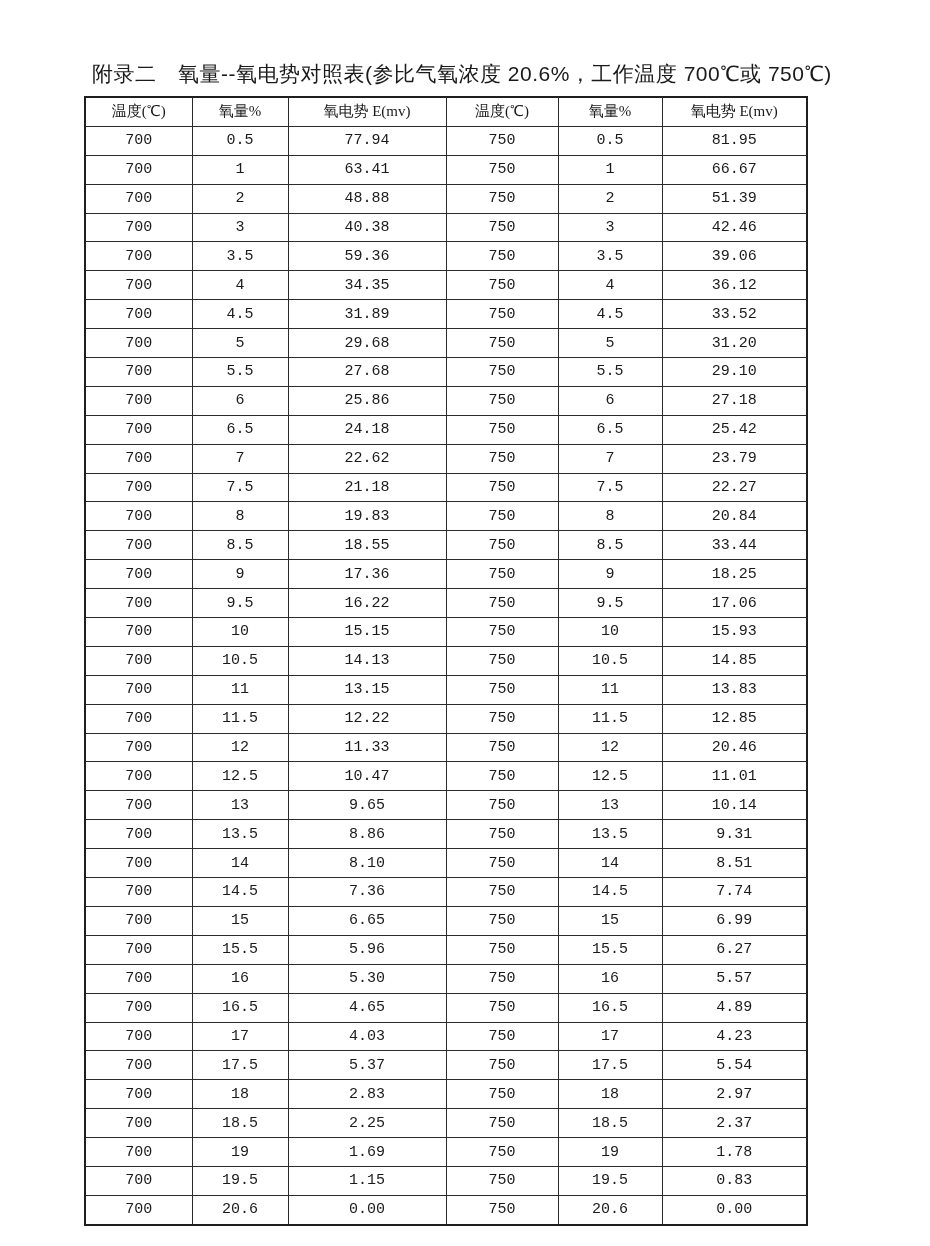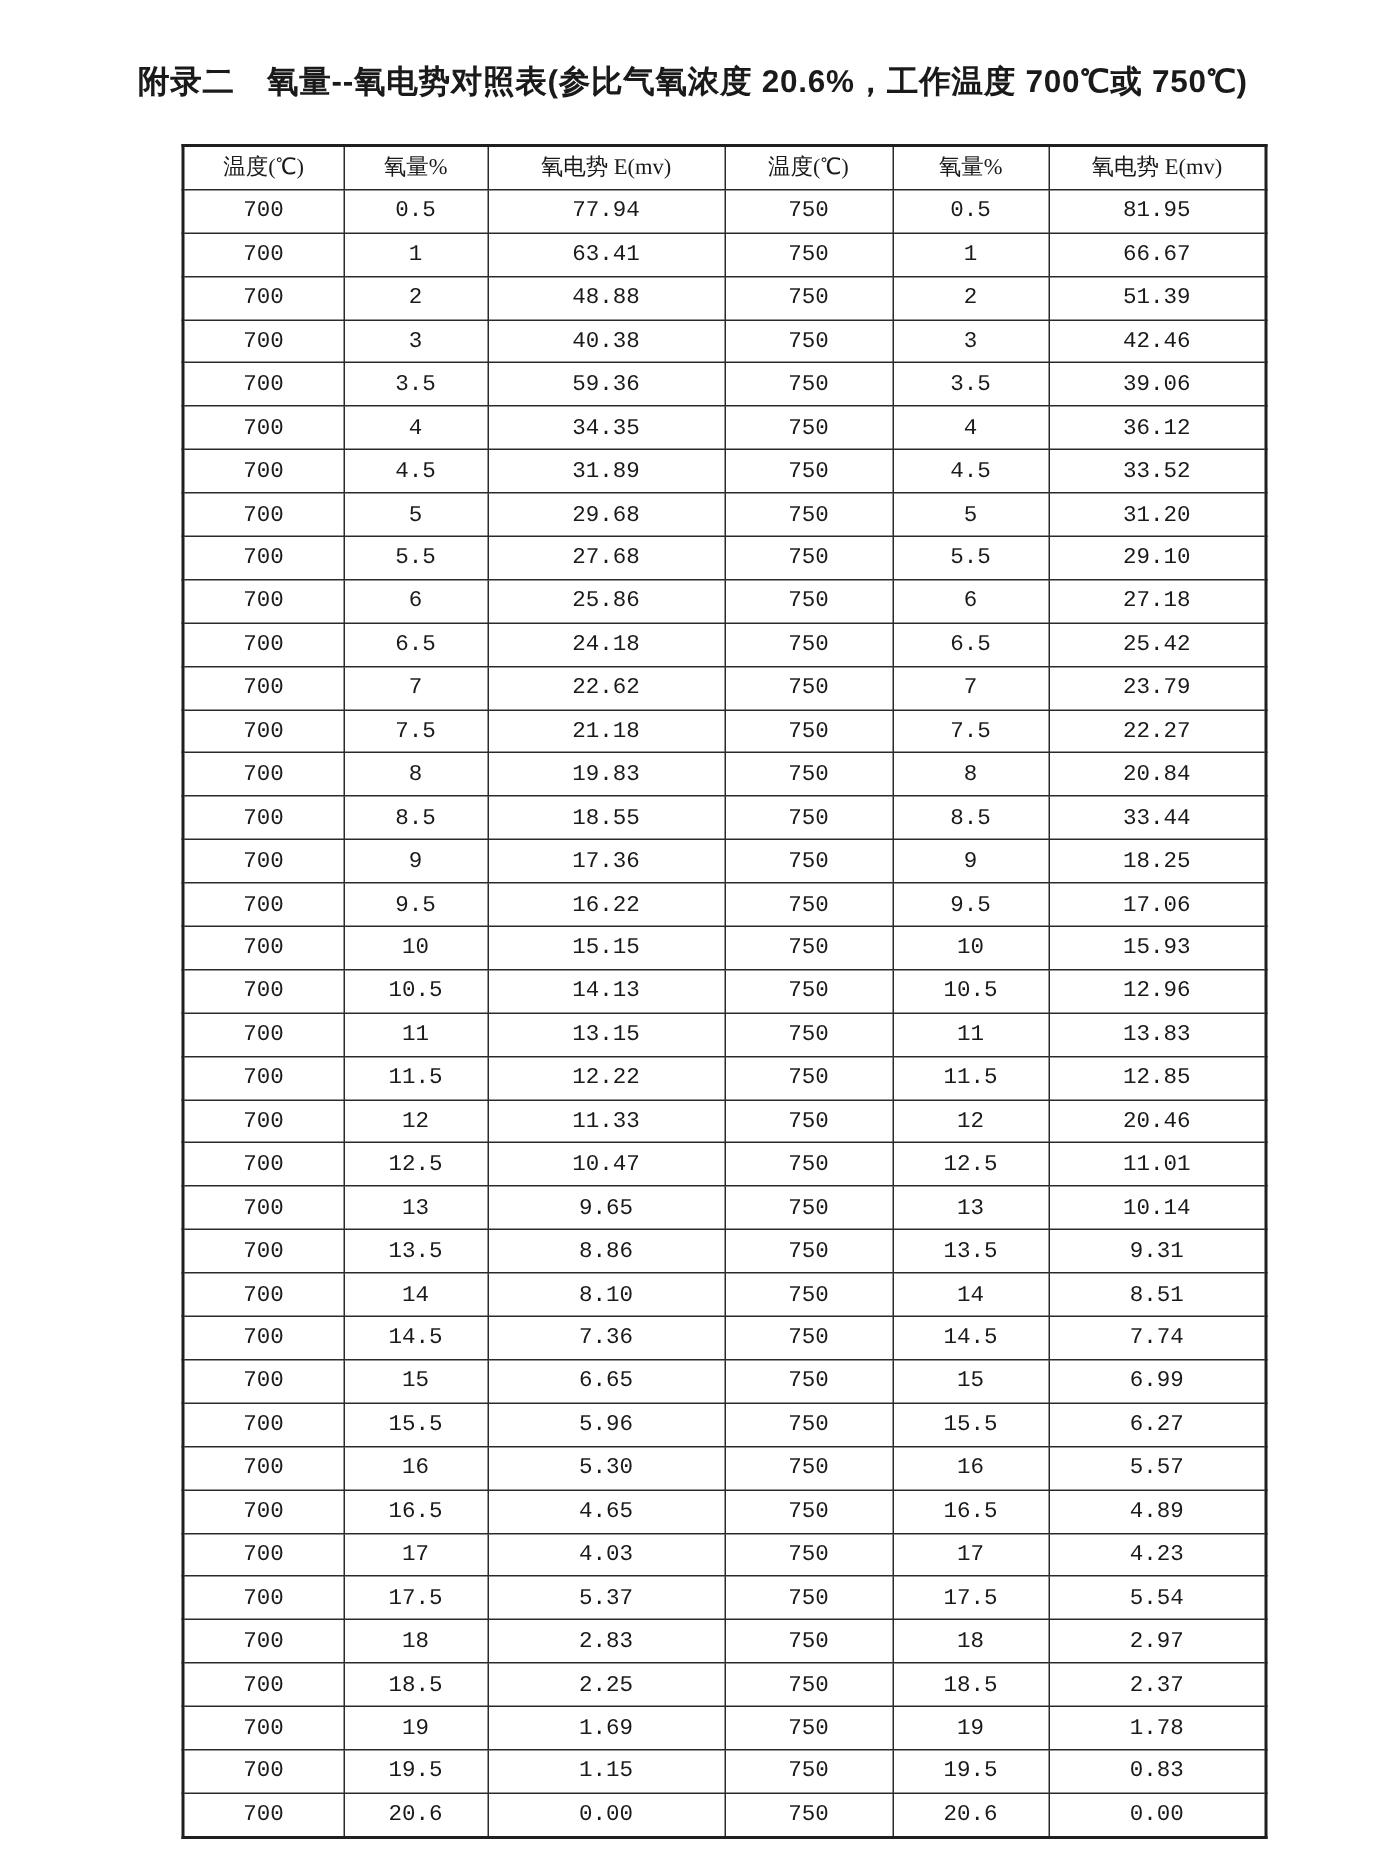--- a/index.html
+++ b/index.html
@@ -11,37 +11,36 @@
     width: 930px;
     height: 1246px;
     font-family: "Liberation Sans", sans-serif;
     color: #1a1a1a;
     position: relative;
   }
   .title {
     margin: 0;
     position: absolute;
     left: 92px;
-    top: 40px;
+    top: 60px;
     font-size: 21px;
-    font-weight: bold;
+    font-weight: normal;
     letter-spacing: 0.5px;
     font-family: "Liberation Sans", sans-serif;
     white-space: nowrap;
     text-align: center;
   }
   table.ref-table {
     position: absolute;
     left: 84px;
     top: 96px;
     width: 722px;
     border-collapse: collapse;
     table-layout: fixed;
     border: 2px solid #1f1f1f;
-    margin-left: 37px;
   }
   .ref-table th, .ref-table td {
     border: 1px solid #2a2a2a;
     text-align: center;
     vertical-align: middle;
     height: 27.9px;
     padding: 0;
     overflow: hidden;
     white-space: nowrap;
   }
@@ -224,21 +223,21 @@
           <td>750</td>
           <td>10</td>
           <td>15.93</td>
         </tr>
         <tr>
           <td>700</td>
           <td>10.5</td>
           <td>14.13</td>
           <td>750</td>
           <td>10.5</td>
-          <td>12.96</td>
+          <td>14.85</td>
         </tr>
         <tr>
           <td>700</td>
           <td>11</td>
           <td>13.15</td>
           <td>750</td>
           <td>11</td>
           <td>13.83</td>
         </tr>
         <tr>

